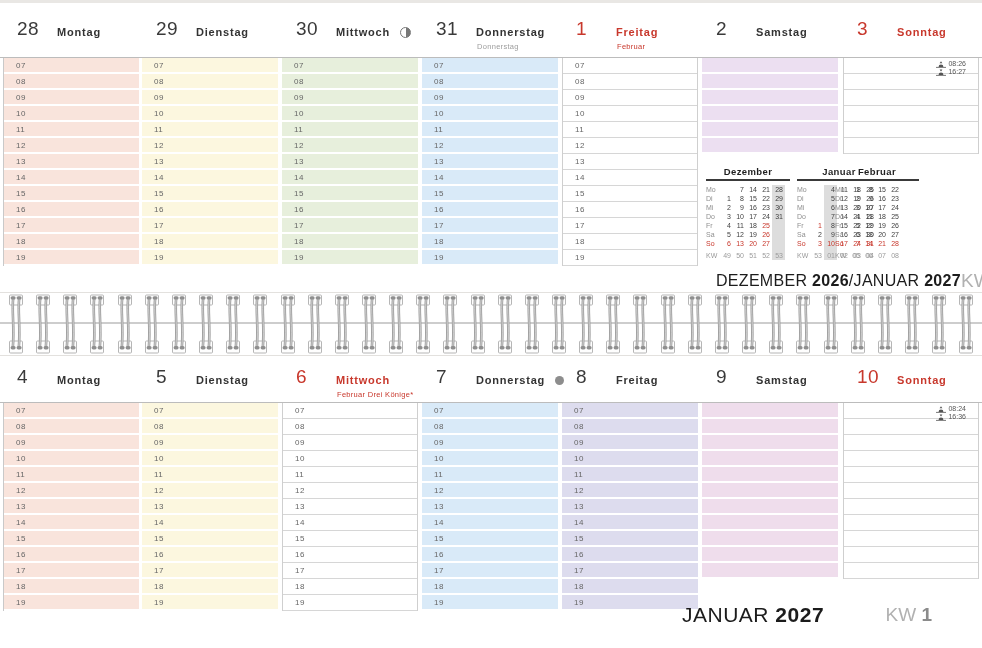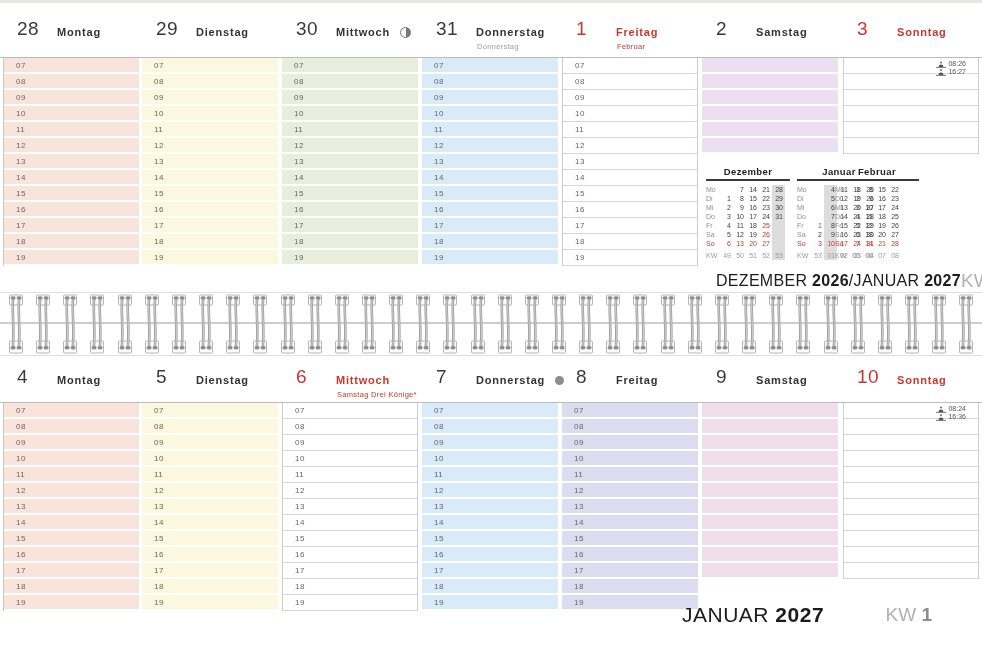--- a/index.html
+++ b/index.html
@@ -1053,21 +1053,21 @@
         </div>
         <div class="cell">
           <span class="hourlbl">19</span>
         </div>
       </div>
       <div class="day-head" style="left: 282px; top: 356px; width: 136px;">
         <div class="dnum red">6</div>
         <div class="dmain">
           <div class="dname red">Mittwoch</div>
         </div>
-        <div class="dnote red">Samstag Drei Könige*</div>
+        <div class="dnote red">Februar Drei Könige*</div>
       </div>
       <div class="col white" style="left: 282px; top: 403px; width: 136px;">
         <div class="cell">
           <span class="hourlbl">07</span>
         </div>
         <div class="cell">
           <span class="hourlbl">08</span>
         </div>
         <div class="cell">
           <span class="hourlbl">09</span>

